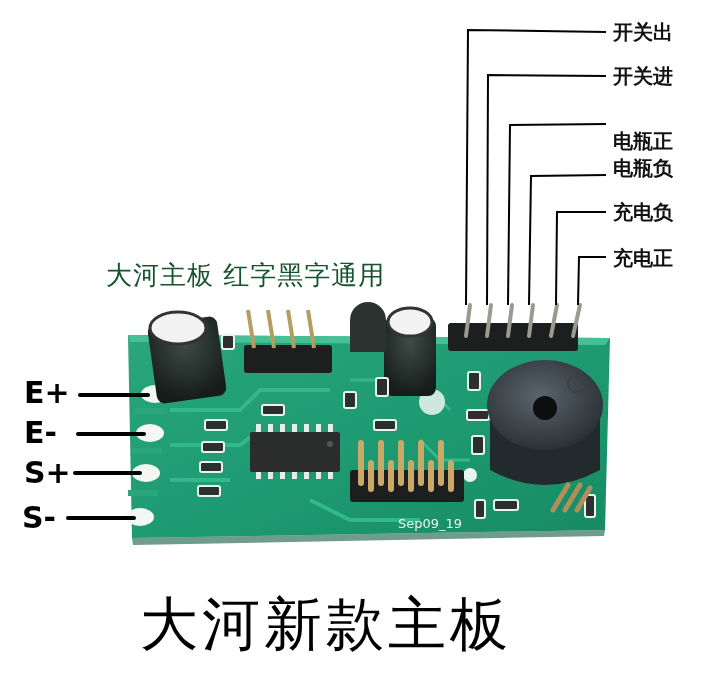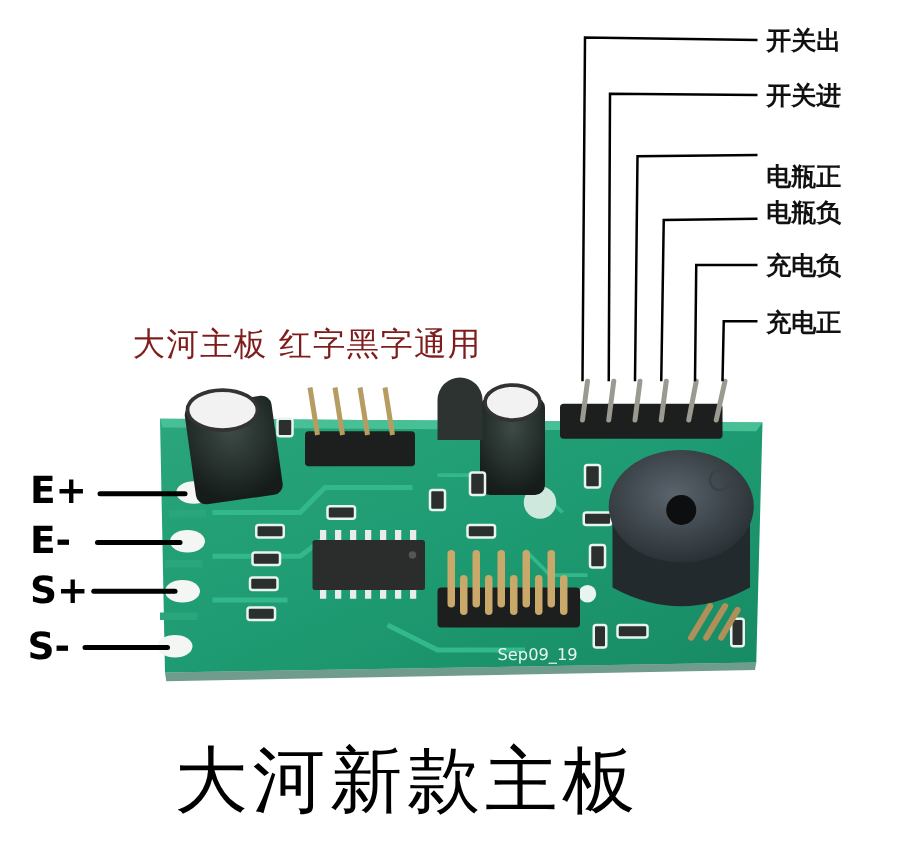--- a/index.html
+++ b/index.html
@@ -1,19 +1,19 @@
 <!DOCTYPE html>
 <html><head>
   <meta charset="utf-8">
   <style>
     html, body { margin:0; padding:0; }
     body { width:719px; height:673px; background:#ffffff; position:relative; overflow:hidden;
            font-family:"DejaVu Sans", sans-serif; }
     .pin-label { position:absolute; left:613px; font-size:20px; font-weight:bold; color:#111; line-height:20px; }
-    .subtitle { position:absolute; left:106px; top:258px; font-size:26px; color:#7f1d1d; letter-spacing:1px; white-space:nowrap; }
+    .subtitle { position:absolute; left:106px; top:258px; font-size:26px; color:#14532d; letter-spacing:1px; white-space:nowrap; }
     .title { position:absolute; left:140px; top:586px; font-size:58px; font-weight:normal; color:#000; letter-spacing:4px; white-space:nowrap; }
     .io-label { position:absolute; font-size:30px; font-weight:bold; color:#000; line-height:32px; }
     svg { position:absolute; left:0; top:0; }
   </style>
 </head>
 <body>
 
 <svg width="719" height="673" viewBox="0 0 719 673">
   <defs>
     <linearGradient id="pcbg" x1="0" y1="0" x2="1" y2="1">
@@ -175,21 +175,21 @@
     <polyline points="508,305 510,125 606,124"></polyline>
     <polyline points="529,305 531,176 606,175"></polyline>
     <polyline points="556,305 557,212 606,212"></polyline>
     <polyline points="578,305 579,257 606,257"></polyline>
   </g>
 </svg>
 
 <div class="pin-label" style="top:22px;">开关出</div>
 <div class="pin-label" style="top:66px;">开关进</div>
 <div class="pin-label" style="top:131px;">电瓶正</div>
-<div class="pin-label" style="top:160px;">电瓶负</div>
+<div class="pin-label" style="top:160px;font-family:Liberation Mono, monospace;">电瓶负</div>
 <div class="pin-label" style="top:202px;">充电负</div>
 <div class="pin-label" style="top:248px;text-align:right;">充电正</div>
 
 <div class="subtitle">大河主板 红字黑字通用</div>
 
 <div class="io-label" style="left:24px; top:377px;">E+</div>
 <div class="io-label" style="left:24px; top:417px;">E-</div>
 <div class="io-label" style="left:24px; top:457px;">S+</div>
 <div class="io-label" style="left:22px; top:502px;">S-</div>
 

